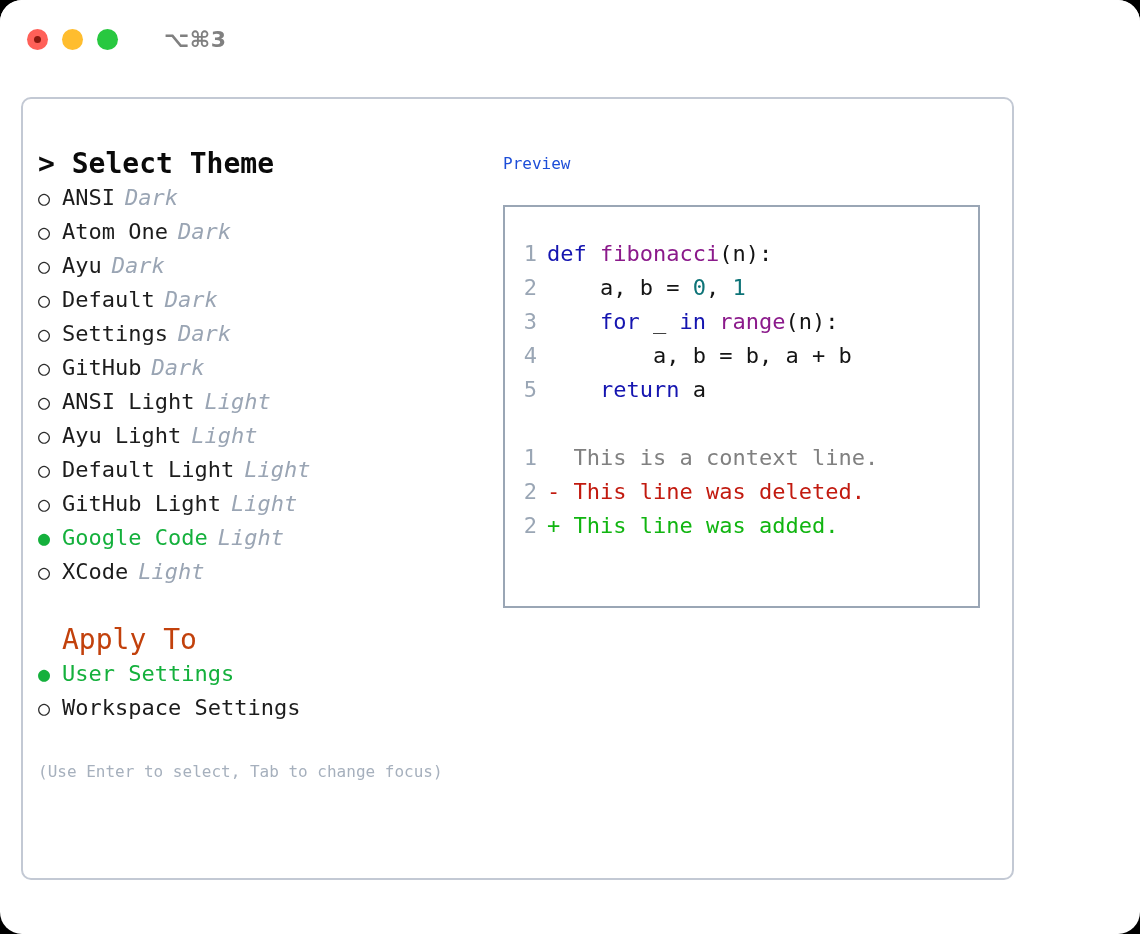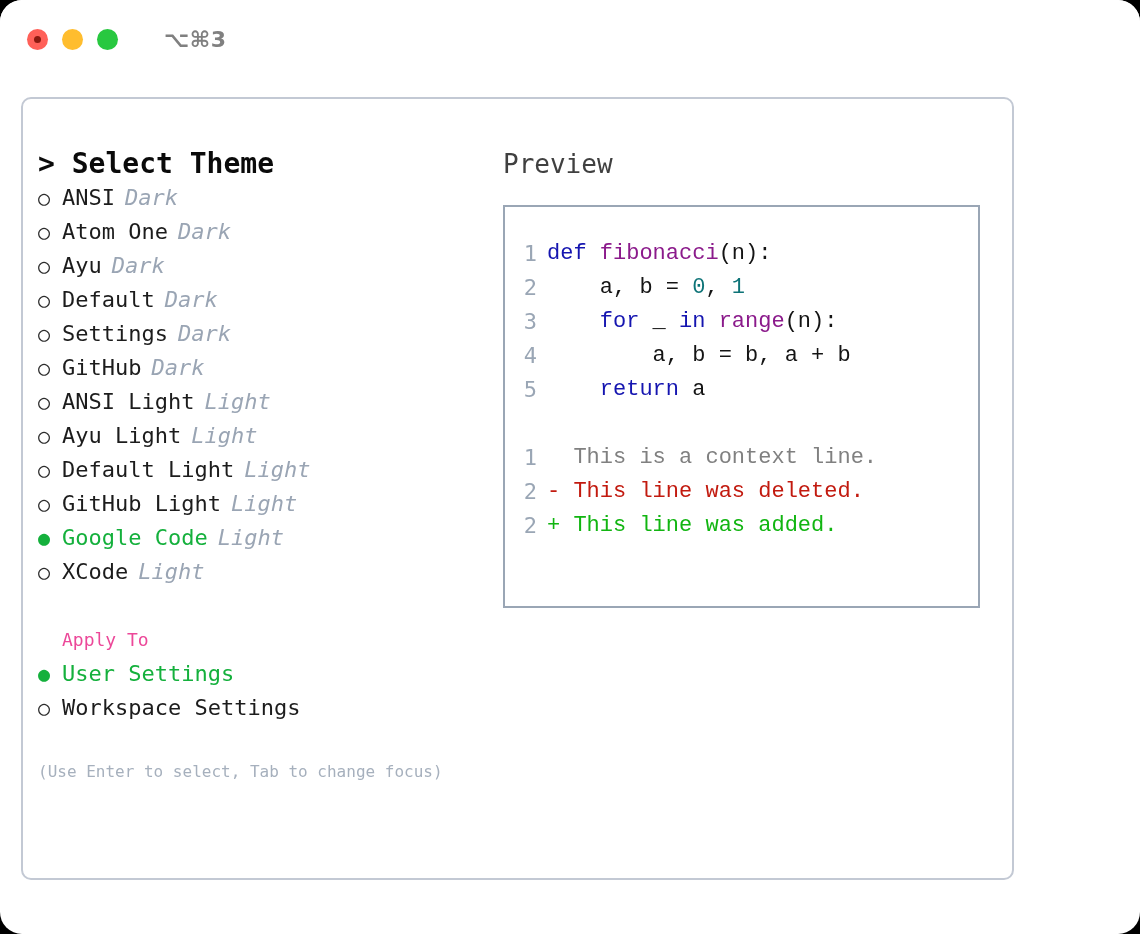--- a/index.html
+++ b/index.html
@@ -123,22 +123,22 @@
   .bullet.sel { color: #14b03c; }
   .opt-label { color: #1c1c1c; }
   .opt.selected .opt-label { color: #14b03c; }
   .opt-tag {
     color: #9aa5b4;
     margin-left: 10px;
     font-style: italic;
   }
 
   .group-title {
-    font-size: 18px;
-    color: #ec4899;
+    font-size: 28px;
+    color: #c2410c;
     line-height: 34px;
     margin-left: 24px;
     white-space: pre;
   }
 
   .spacer { height: 34px; }
 
   .hint {
     margin-top: 30px;
     font-size: 16px;
@@ -148,22 +148,22 @@
   }
 
   
   .right-col {
     position: absolute;
     left: 480px;
     top: 48px;
     width: 500px;
   }
   .preview-title {
-    font-size: 26px;
-    color: #404040;
+    font-size: 16px;
+    color: #1d4ed8;
     line-height: 34px;
     white-space: pre;
   }
   .preview-box {
     margin-top: 24px;
     width: 477px;
     height: 403px;
     border: 2px solid #9aa6b5;
     box-sizing: border-box;
     background: #ffffff;
@@ -178,21 +178,21 @@
   .code-line { display: flex; }
   .ln {
     display: inline-block;
     width: 42px;
     flex: 0 0 42px;
     text-align: right;
     color: #9aa6b5;
     padding-right: 10px;
     box-sizing: border-box;
   }
-  .ctext { white-space: pre; font-family: Liberation Mono, monospace; }
+  .ctext { white-space: pre; }
 
   .kw   { color: #1515b0; }
   .fn   { color: #8b1a8b; }
   .num  { color: #0d7377; }
   .pl   { color: #141414; }
 
   .blank-line { height: 34px; }
 
   .d-ctx { color: #808080; }
   .d-del { color: #c21a0f; }

